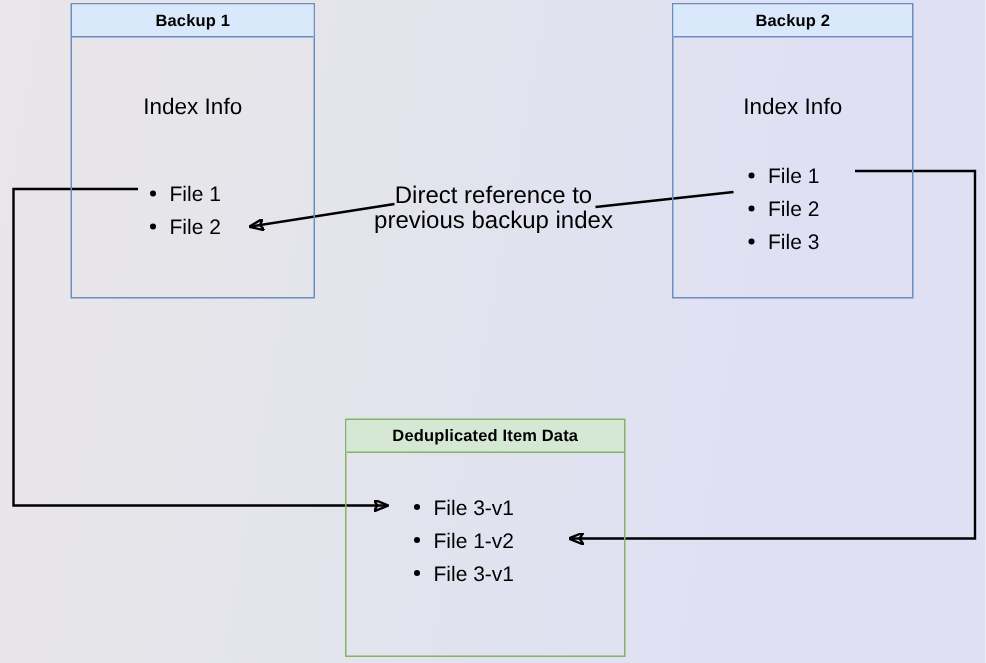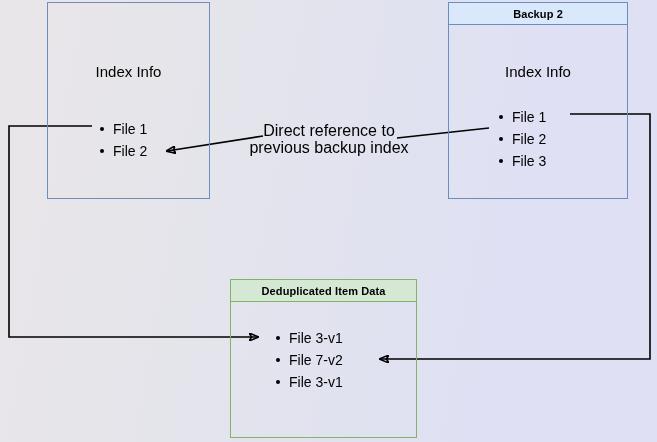--- a/index.html
+++ b/index.html
@@ -130,47 +130,48 @@
     <path d="M92,126 L9,126 L9,337 L258,337" marker-end="url(#arrow)"></path>
 
     <path d="M570,114 L650,114 L650,359 L380,359" marker-end="url(#arrow)"></path>
 
     <path d="M489,128 L397,138"></path>
 
     <path d="M263,136 L167,151" marker-end="url(#arrow)"></path>
   </svg>
 
   <div class="box blue" style="left:47px; top:2px; width:163px; height:197px;">
+    <div class="box-header">Backup 1</div>
     <div class="box-body">
       <div class="index-label" style="top:38px;">Index Info</div>
       <ul class="item-list" style="left:51px; top:93px;">
         <li>File 1</li>
         <li>File 2</li>
       </ul>
     </div>
   </div>
 
-  <div class="box blue" style="left:448px; top:2px; width:180px; height:197px;">
+  <div class="box blue" style="left:448px; top:2px; width:161px; height:197px;">
     <div class="box-header">Backup 2</div>
     <div class="box-body">
       <div class="index-label" style="top:38px;">Index Info</div>
       <ul class="item-list" style="left:49px; top:81px;">
         <li>File 1</li>
         <li>File 2</li>
         <li>File 3</li>
       </ul>
     </div>
   </div>
 
   <div class="box green" style="left:230px; top:279px; width:187px; height:159px;">
     <div class="box-header">Deduplicated Item Data</div>
     <div class="box-body">
       <ul class="item-list" style="left:44px; top:25px;">
         <li>File 3-v1</li>
-        <li>File 7-v2</li>
+        <li>File 1-v2</li>
         <li>File 3-v1</li>
       </ul>
     </div>
   </div>
 
   <div class="center-note" style="left:248px; top:122px; width:162px;">Direct reference to
 previous backup index</div>
 
 </div>
 

